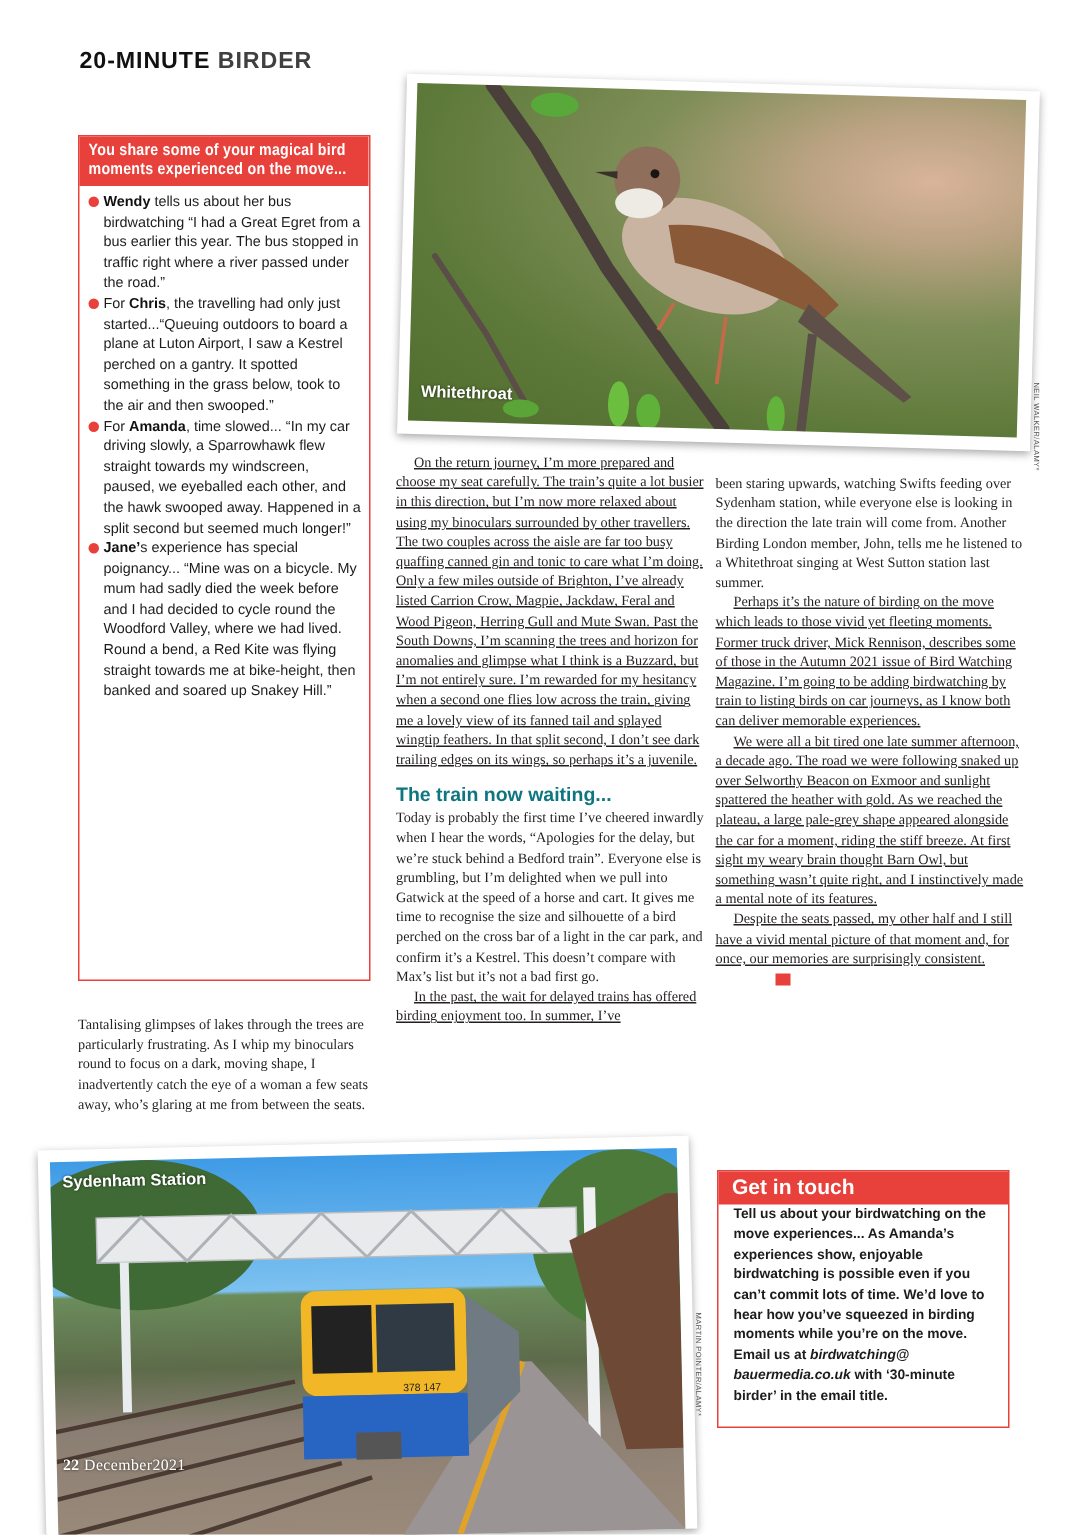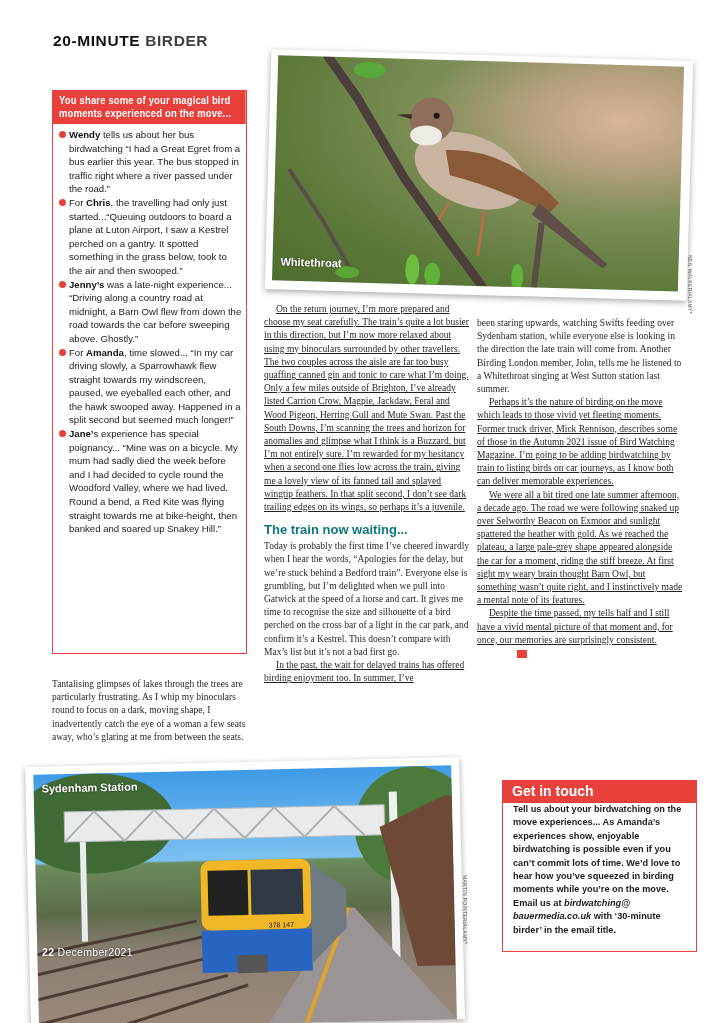--- a/index.html
+++ b/index.html
@@ -68,33 +68,33 @@
     font-family: "Liberation Sans", sans-serif; font-weight: 900; font-size: 13px; color: #0f7680;
     margin: 8px 0 2px 0; line-height: 16px;
   }
   .end-mark {
     display: inline-block; width: 10px; height: 8px; background: #e8403b; color: #fff; font-size: 4px;
     font-family: "Liberation Sans", sans-serif; text-align: center; line-height: 8px; vertical-align: middle; margin-left: 40px;
   }
 
   
   .touch {
-    position: absolute; left: 478px; top: 780px; width: 195px; height: 172px; border: 1.5px solid #e8403b; background: #fff; margin-left: 24px;
+    position: absolute; left: 478px; top: 780px; width: 195px; height: 172px; border: 1.5px solid #e8403b; background: #fff;
   }
   .touch-head {
     background: #e8403b; color: #fff; font-family: "Liberation Sans", sans-serif; font-weight: 900; font-size: 14px;
     padding: 2px 9px 3px 9px; line-height: 17px;
   }
   .touch-body {
     padding: 0 8px 0 10px; font-family: Liberation Sans, sans-serif; font-weight: 700; font-size: 9.2px; line-height: 13.4px; color: #1c1c1c;
   }
   .touch-body i { font-weight: 900; }
 
   .folio {
-    position: absolute; left: 42px; top: 946px; font-family: Liberation Sans, sans-serif; font-size: 10.5px; color: #fff;
+    position: absolute; left: 42px; top: 972px; font-family: Liberation Serif, serif; font-size: 10.5px; color: #fff;
     text-shadow: 0 0 2px rgba(0,0,0,0.7); letter-spacing: 0.3px;
   }
   .folio b { font-weight: 900; }
 </style>
 </head>
 <body>
 
 <div class="section-title">
   <span>20-MINUTE</span>
   <span class="accent">BIRDER</span>
@@ -126,42 +126,41 @@
     <div class="caption" style="left:8px; top:200px;">Whitethroat</div>
   </div>
 </div>
 <div class="credit" style="left:687px; top:255px;">NEIL WALKER/ALAMY*</div>
 
 <div class="sidebar">
   <div class="sidebar-head">You share some of your magical bird moments experienced on the move...</div>
   <ul>
     <li><span class="dot"></span><b>Wendy</b><span> tells us about her bus birdwatching “I had a Great Egret from a bus earlier this year. The bus stopped in traffic right where a river passed under the road.”</span></li>
     <li><span class="dot"></span><span>For </span><b>Chris</b><span>, the travelling had only just started...“Queuing outdoors to board a plane at Luton Airport, I saw a Kestrel perched on a gantry. It spotted something in the grass below, took to the air and then swooped.”</span></li>
-    <li><span class="dot"></span><b>Jenny’s</b><span> was a late-night experience... “Driving along a country road at midnight, a Barn Owl flew from down the road towards the car before sweeping above. Ghostly.”</span></li>
     <li><span class="dot"></span><span>For </span><b>Amanda</b><span>, time slowed... “In my car driving slowly, a Sparrowhawk flew straight towards my windscreen, paused, we eyeballed each other, and the hawk swooped away. Happened in a split second but seemed much longer!”</span></li>
     <li><span class="dot"></span><b>Jane’</b><span>s experience has special poignancy... “Mine was on a bicycle. My mum had sadly died the week before and I had decided to cycle round the Woodford Valley, where we had lived. Round a bend, a Red Kite was flying straight towards me at bike-height, then banked and soared up Snakey Hill.”</span></li>
   </ul>
 </div>
 
 <div class="col col1">
   <p>Tantalising glimpses of lakes through the trees are particularly frustrating. As I whip my binoculars round to focus on a dark, moving shape, I inadvertently catch the eye of a woman a few seats away, who’s glaring at me from between the seats.</p>
 </div>
 
 <div class="col col2">
   <p class="indent">On the return journey, I’m more prepared and choose my seat carefully. The train’s quite a lot busier in this direction, but I’m now more relaxed about using my binoculars surrounded by other travellers. The two couples across the aisle are far too busy quaffing canned gin and tonic to care what I’m doing. Only a few miles outside of Brighton, I’ve already listed Carrion Crow, Magpie, Jackdaw, Feral and Wood Pigeon, Herring Gull and Mute Swan. Past the South Downs, I’m scanning the trees and horizon for anomalies and glimpse what I think is a Buzzard, but I’m not entirely sure. I’m rewarded for my hesitancy when a second one flies low across the train, giving me a lovely view of its fanned tail and splayed wingtip feathers. In that split second, I don’t see dark trailing edges on its wings, so perhaps it’s a juvenile.</p>
   <div class="subhead">The train now waiting...</div>
   <p>Today is probably the first time I’ve cheered inwardly when I hear the words, “Apologies for the delay, but we’re stuck behind a Bedford train”. Everyone else is grumbling, but I’m delighted when we pull into Gatwick at the speed of a horse and cart. It gives me time to recognise the size and silhouette of a bird perched on the cross bar of a light in the car park, and confirm it’s a Kestrel. This doesn’t compare with Max’s list but it’s not a bad first go.</p>
   <p class="indent">In the past, the wait for delayed trains has offered birding enjoyment too. In summer, I’ve</p>
 </div>
 
 <div class="col col3">
   <p>been staring upwards, watching Swifts feeding over Sydenham station, while everyone else is looking in the direction the late train will come from. Another Birding London member, John, tells me he listened to a Whitethroat singing at West Sutton station last summer.</p>
   <p class="indent">Perhaps it’s the nature of birding on the move which leads to those vivid yet fleeting moments. Former truck driver, Mick Rennison, describes some of those in the Autumn 2021 issue of Bird Watching Magazine. I’m going to be adding birdwatching by train to listing birds on car journeys, as I know both can deliver memorable experiences.</p>
   <p class="indent">We were all a bit tired one late summer afternoon, a decade ago. The road we were following snaked up over Selworthy Beacon on Exmoor and sunlight spattered the heather with gold. As we reached the plateau, a large pale-grey shape appeared alongside the car for a moment, riding the stiff breeze. At first sight my weary brain thought Barn Owl, but something wasn’t quite right, and I instinctively made a mental note of its features.</p>
-  <p class="indent"><span>Despite the time passed, my tells half and I still have a vivid mental picture of that moment and, for once, our memories are surprisingly consistent.</span><span class="end-mark">BW</span></p>
+  <p class="indent"><span>Despite the seats passed, my other half and I still have a vivid mental picture of that moment and, for once, our memories are surprisingly consistent.</span><span class="end-mark">BW</span></p>
 </div>
 
 <div class="photo-frame photo-train">
   <div class="img">
     <svg width="418" height="254" viewBox="0 0 418 254" style="position:absolute;left:0;top:0">
 
       <ellipse cx="60" cy="50" rx="80" ry="50" fill="#3f6a35"></ellipse>
       <ellipse cx="380" cy="60" rx="60" ry="60" fill="#4b7a3a"></ellipse>
 
       <rect x="30" y="38" width="320" height="30" fill="#e8eaec" stroke="#b9bcc0"></rect>

